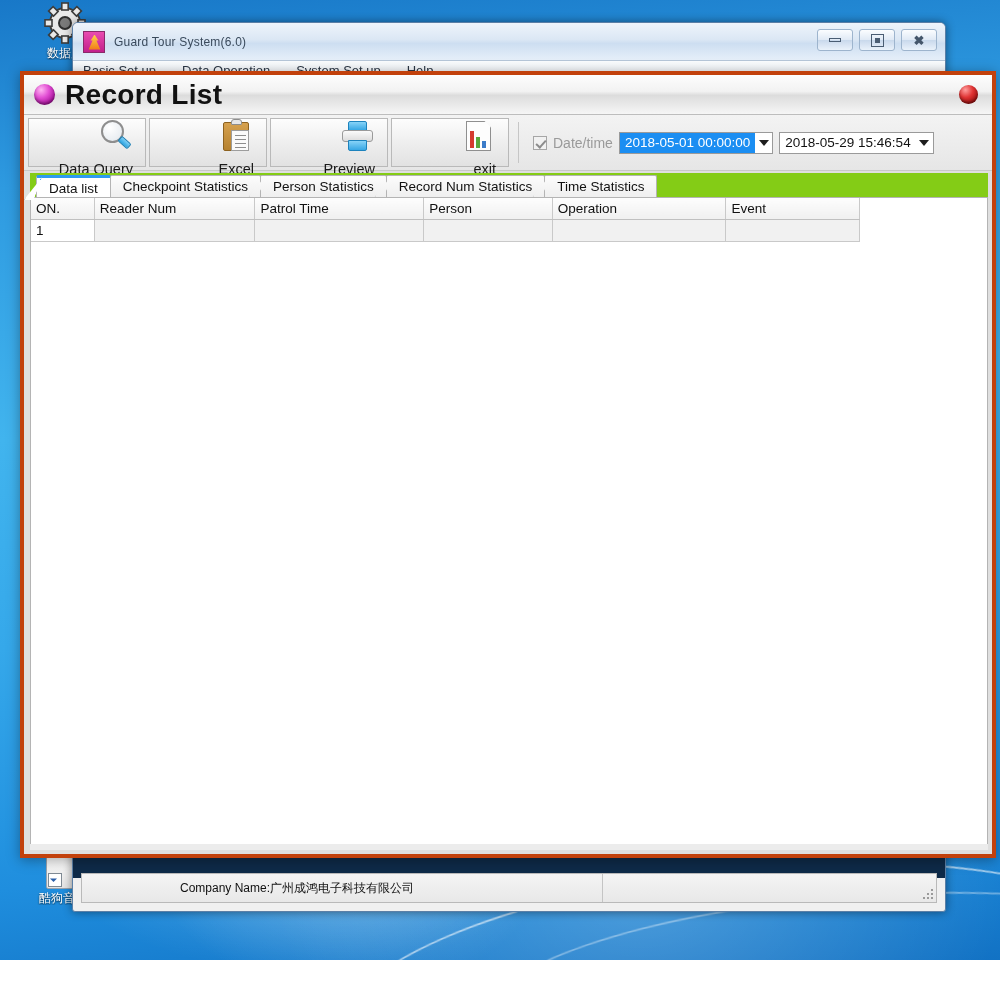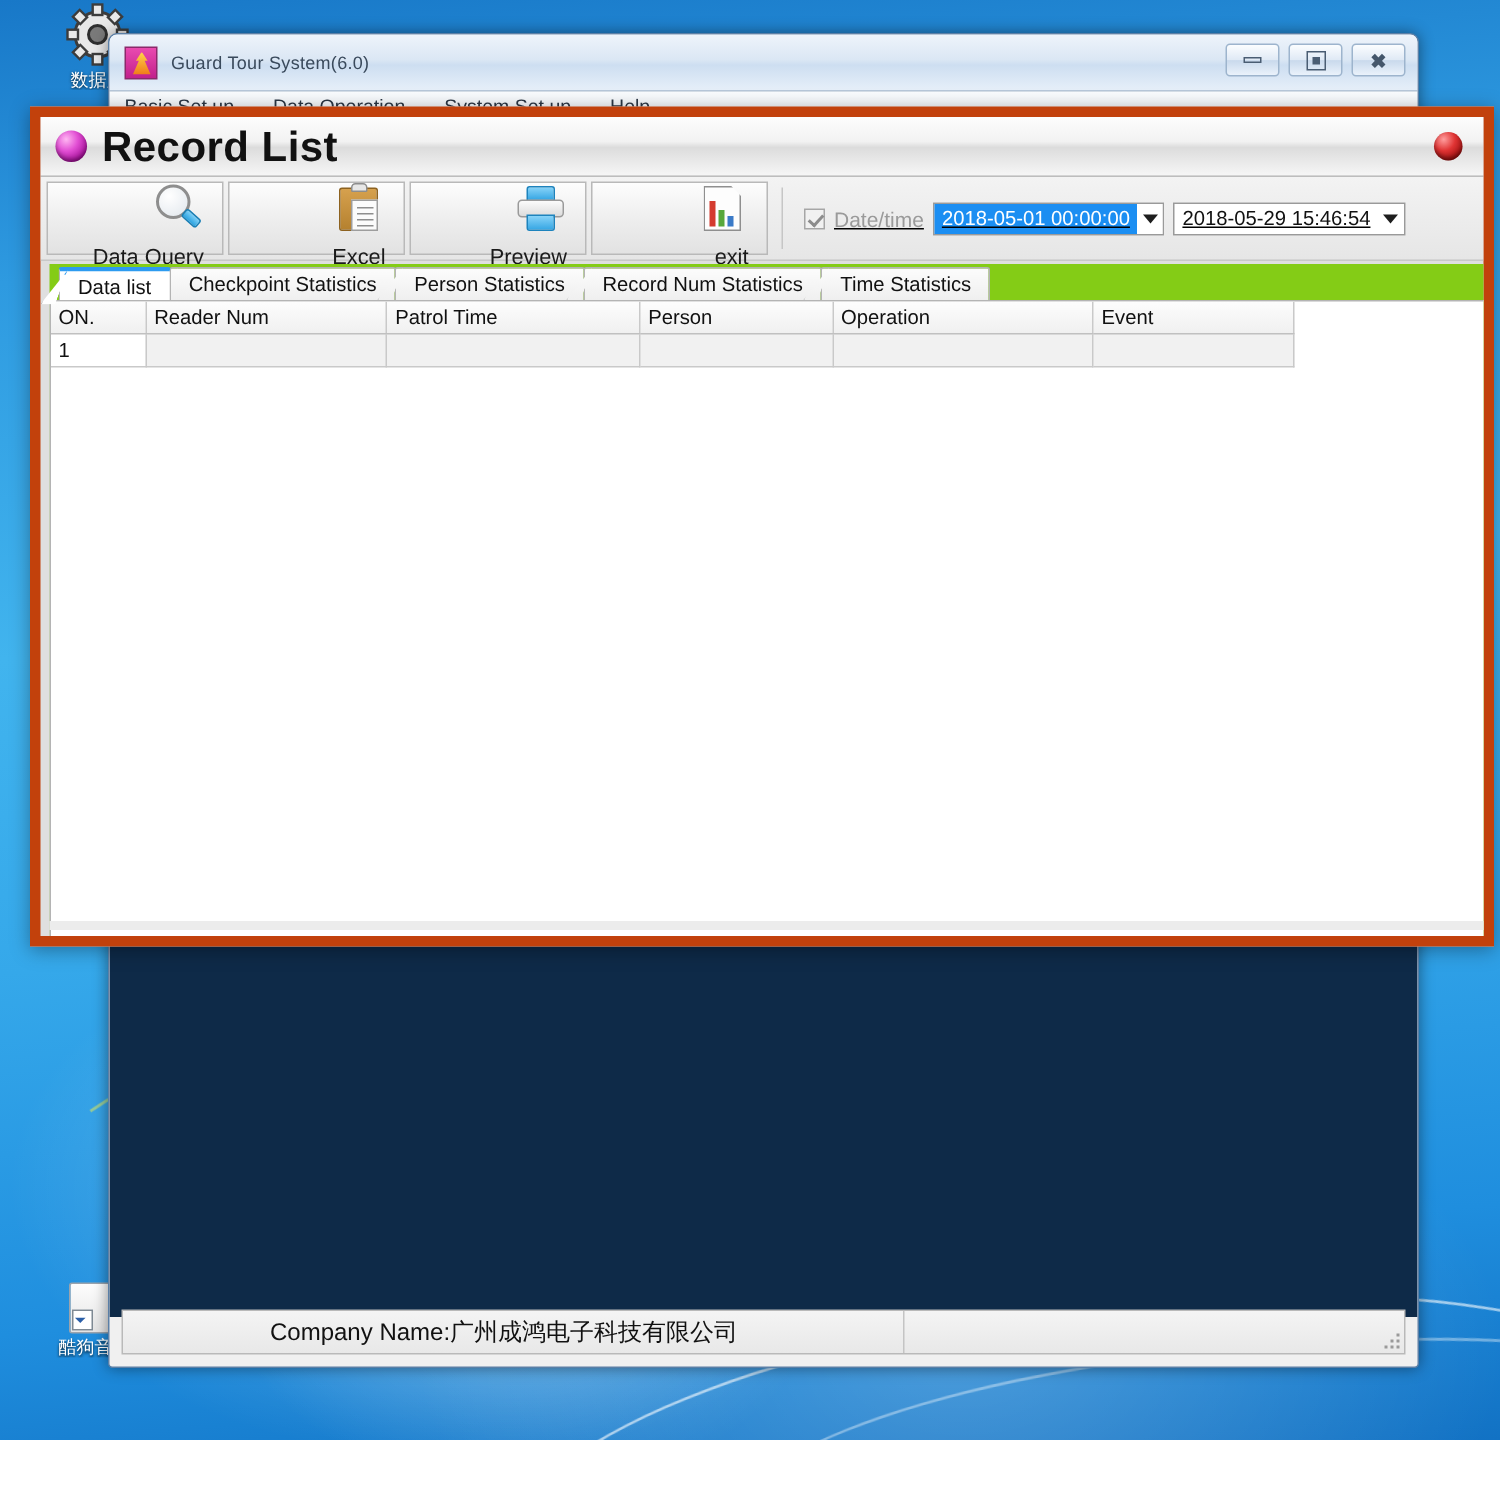--- a/index.html
+++ b/index.html
@@ -237,21 +237,21 @@
     height: 30px;
     background: linear-gradient(180deg,#f4f4f4,#e8e8e8);
     border: 1px solid #b9b9b9;
     display: flex;
     align-items: center;
     box-sizing: border-box;
   }
   .statusbar .cell1 {
     flex: 0 0 520px;
     padding-left: 98px;
-    font-size: 16px;
+    font-size: 12px;
     color: #111;
     white-space: nowrap;
     box-sizing: border-box;
   }
   .statusbar .sep {
     width: 1px;
     height: 100%;
     background: #c4c4c4;
   }
   .statusbar .cell2 { flex: 1 1 auto; }
@@ -264,23 +264,23 @@
     position: absolute;
     width: 2px; height: 2px;
     background: #9a9a9a;
   }
 
   
   .win-record {
     position: absolute;
     left: 20px; top: 71px;
     width: 976px;
-    height: 560px;
+    height: 787px;
     background: #dfdfdf;
-    border: 7px solid #c2410c;
+    border: 4px solid #c2410c;
     box-sizing: border-box;
     box-shadow: 0 2px 12px rgba(0,0,0,0.35);
     overflow: hidden;
   }
   .rl-titlebar {
     position: relative;
     height: 40px;
     background: linear-gradient(180deg, #fdfdfd 0%, #f2f2f2 42%, #dcdcdc 52%, #f6f6f6 100%);
     border-bottom: 1px solid #bdbdbd;
     display: flex;
@@ -451,21 +451,20 @@
     width: 1px;
     margin: 4px 8px 4px 6px;
     background: #c6c6c6;
   }
 
   .tb-right {
     display: flex;
     align-items: center;
     gap: 6px;
     padding-left: 6px;
-    text-decoration: underline;
   }
   .chk-wrap {
     display: flex;
     align-items: center;
     gap: 6px;
   }
   .chkbox {
     width: 14px; height: 14px;
     border: 1px solid #a6a6a6;
     background: #f1f1f1;

